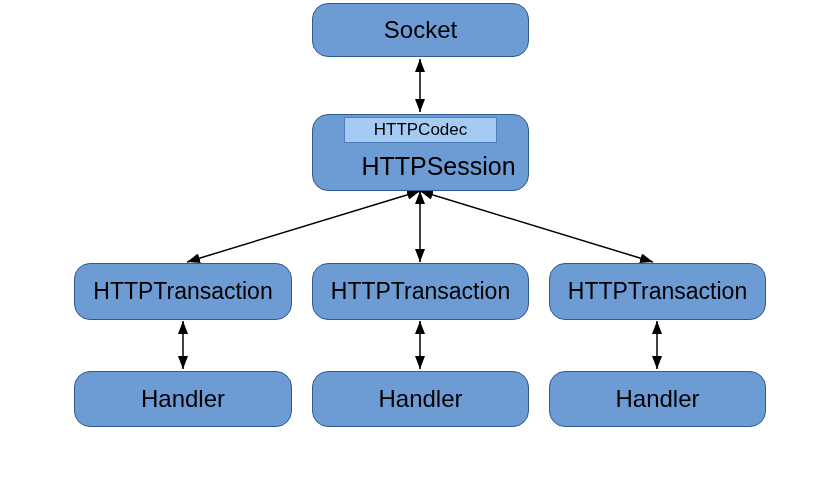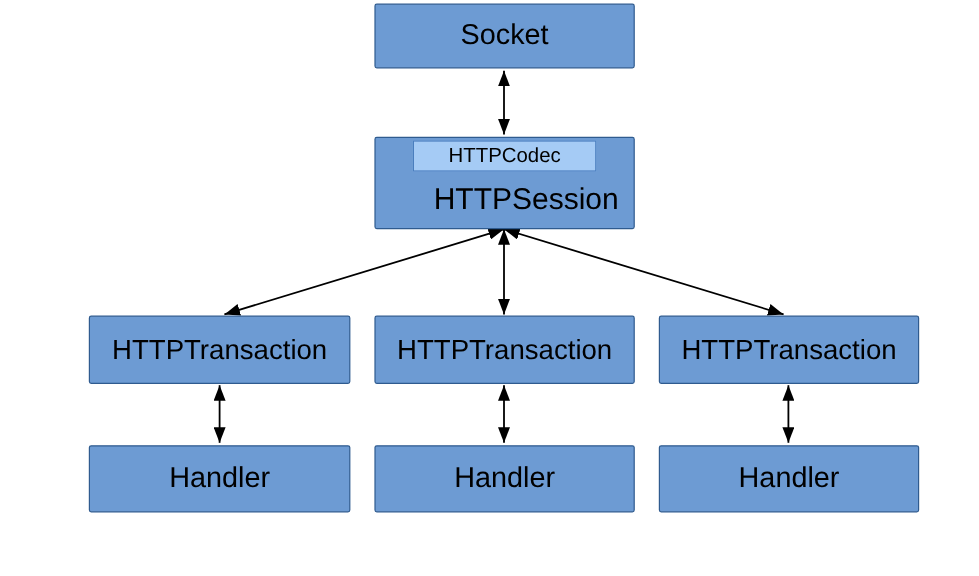--- a/index.html
+++ b/index.html
@@ -9,21 +9,21 @@
     height: 480px;
     background: var(--background, #ffffff);
     font-family: "Liberation Sans", sans-serif;
     overflow: hidden;
   }
   .node {
     position: absolute;
     box-sizing: border-box;
     background: var(--node_fill, #6d9bd3);
     border: 1.5px solid var(--node_border, #2f5b8f);
-    border-radius: 2px;
+    border-radius: 16px;
     color: #000000;
     display: flex;
     align-items: center;
     justify-content: center;
     text-align: center;
   }
   .node-socket        { left: 312px; top: 3px;   width: 217px; height: 54px;  font-size: 24px; }
   .node-session       { left: 312px; top: 114px; width: 217px; height: 77px;  font-size: 25px;
                         flex-direction: column; align-items: stretch; justify-content: flex-start; text-align: center; }
   .codec {

